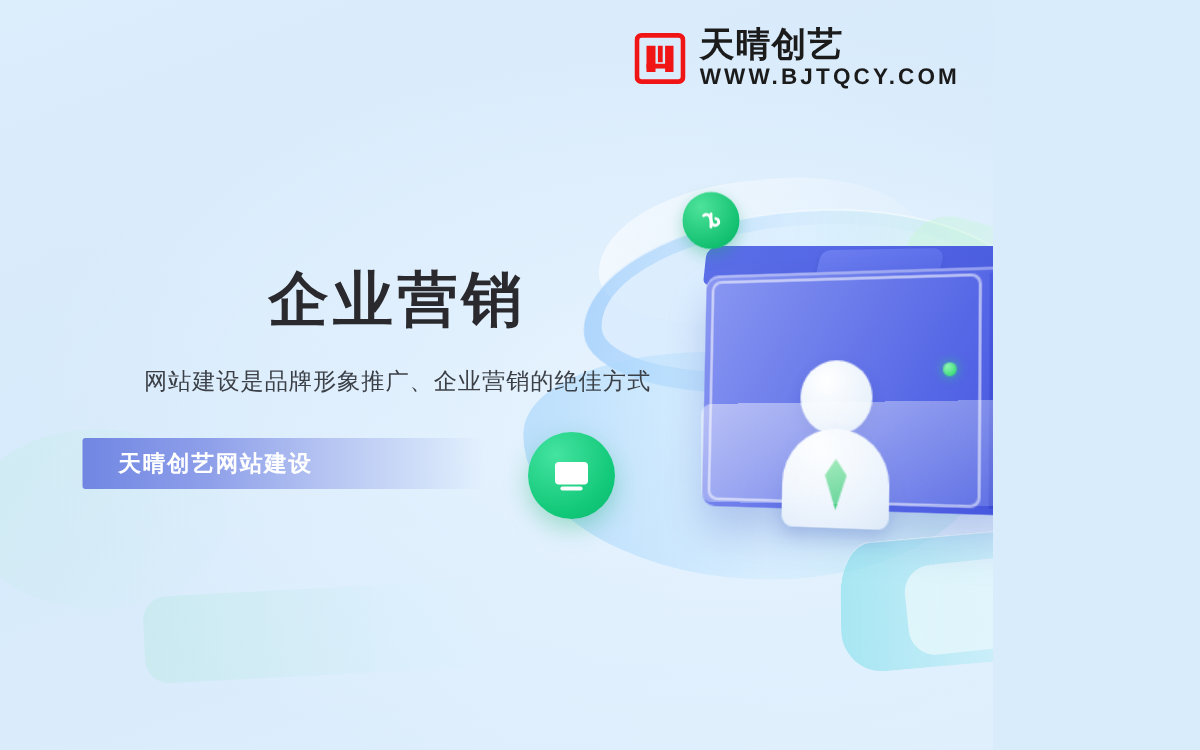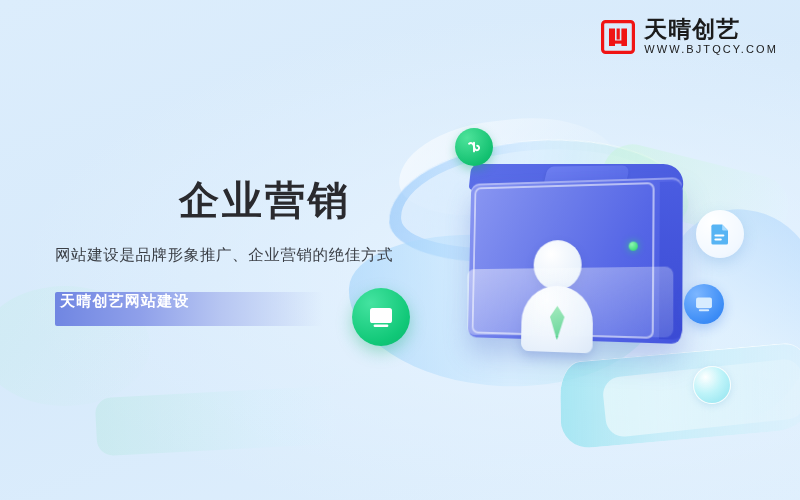--- a/index.html
+++ b/index.html
@@ -2,21 +2,21 @@
 <html><head>
 <meta charset="utf-8">
 <style>
   html,body{margin:0;padding:0;}
   body{
     width:800px;height:500px;overflow:hidden;
     font-family:"Liberation Sans","DejaVu Sans",sans-serif;
     background:#d8ecfb;
   }
   .banner{
-    position:relative;width:800px;height:500px;overflow:hidden;
+    position:relative;width:662px;height:500px;overflow:hidden;
     background:
       radial-gradient(120% 90% at 72% 55%, #e8f4ff 0%, rgba(232,244,255,0) 58%),
       linear-gradient(160deg,#dcedfc 0%,#d7eafb 45%,#dfeffd 100%);
   }
 
   
   .ribbon{position:absolute;pointer-events:none;}
 
   .rb1{
     left:388px;top:140px;width:300px;height:120px;
@@ -90,36 +90,37 @@
 
   
   .logo{position:absolute;right:22px;top:18px;display:flex;align-items:center;gap:9px;}
   .logo-mark{width:34px;height:34px;position:relative;flex:0 0 34px;}
   .logo-text{display:flex;flex-direction:column;gap:3px;}
   .logo-cn{
     font-size:23px;font-weight:bold;color:#1b1b1b;letter-spacing:1px;line-height:1;
     font-family:"Liberation Sans","DejaVu Sans",sans-serif;
   }
   .logo-url{
-    font-size:11px;font-weight:normal;color:#1b1b1b;letter-spacing:2.1px;line-height:1;
+    font-size:15px;font-weight:bold;color:#1b1b1b;letter-spacing:2.1px;line-height:1;
   }
 
   
   .copy{position:absolute;left:55px;top:178px;width:420px;}
   .title{
     font-size:40px;font-weight:bold;color:#2a2a2e;letter-spacing:3px;
     line-height:1.12;margin:0 0 20px 0;text-align:center;
   }
   .subtitle{
-    font-size:15.5px;color:#3b3f46;letter-spacing:.6px;line-height:1.5;margin:0;
+    font-size:15.5px;color:#3b3f46;letter-spacing:.6px;line-height:1.5;margin:12px;
     white-space:nowrap;
+    text-align:center;
   }
   .badge{
-    margin-top:26px;width:268px;height:34px;display:flex;align-items:flex-start;
-    padding-left:5px;box-sizing:border-box;
+    margin-top:26px;width:268px;height:34px;display:flex;align-items:center;
+    padding-left:24px;box-sizing:border-box;
     background:linear-gradient(90deg,#7086e2 0%,#8fa0ea 32%,#b7c6f2 62%,rgba(214,231,252,0) 100%);
     border-radius:2px;
   }
   .badge-text{
     font-size:15px;font-weight:bold;color:#ffffff;letter-spacing:1.2px;white-space:nowrap;
   }
 
   
   .folder-wrap{position:absolute;left:452px;top:150px;width:240px;height:220px;}
   .folder-back{

